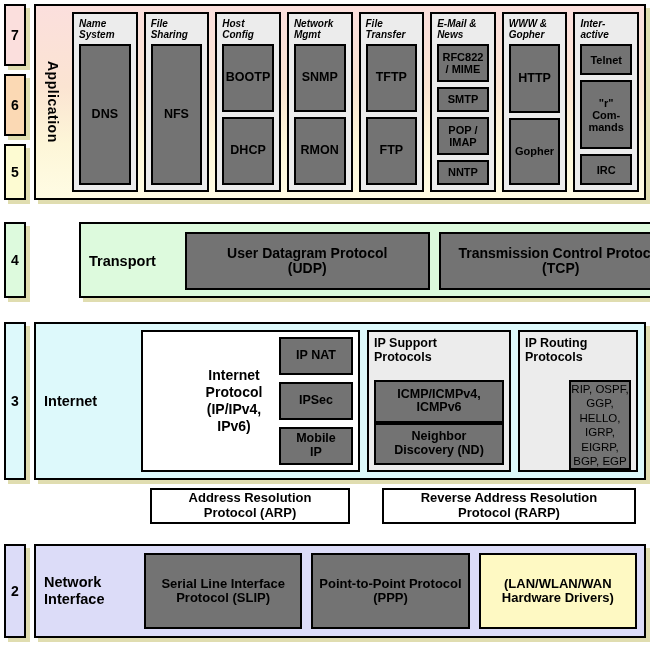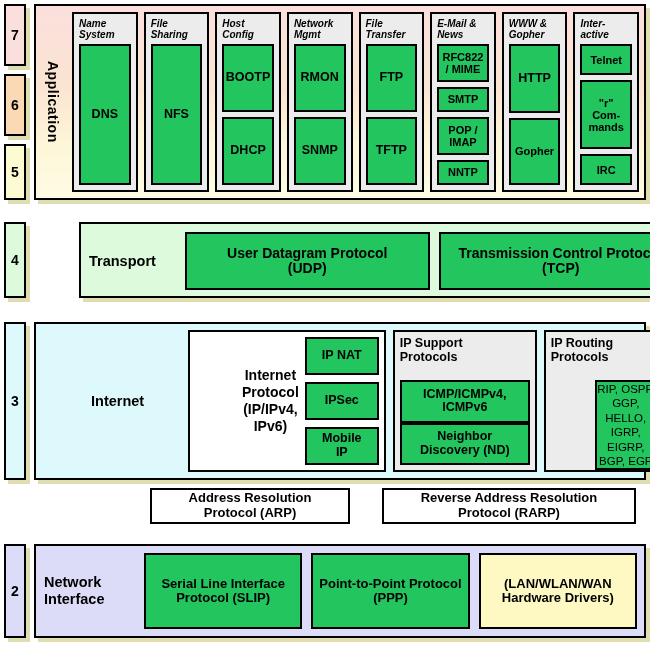--- a/index.html
+++ b/index.html
@@ -112,21 +112,21 @@
     font-style: italic;
   }
   .app-col-items {
     flex: 1 1 auto;
     display: flex;
     flex-direction: column;
     gap: 5px;
     min-height: 0;
   }
   .proto {
-    background: #22c55e;
+    background: #737373;
     border: 2px solid #000;
     box-sizing: border-box;
     display: flex;
     align-items: center;
     justify-content: center;
     text-align: center;
     font-weight: bold;
     line-height: 1.1;
     white-space: pre-line;
   }
@@ -171,21 +171,20 @@
     height: 158px;
     background: #ddf9fb;
     display: flex;
     padding: 6px;
     gap: 7px;
   }
   #in-panel .layer-name {
     width: 90px;
     align-self: center;
     padding-left: 2px;
-    margin-left: 47px;
   }
   #ip-box {
     background: #ffffff;
     border: 2px solid #000;
     box-sizing: border-box;
     flex: 1 1 0;
     display: flex;
     align-items: center;
     padding: 5px;
     gap: 6px;
@@ -315,30 +314,30 @@
 Config</div>
         <div class="app-col-items">
           <div class="proto">BOOTP</div>
           <div class="proto">DHCP</div>
         </div>
       </div>
       <div class="app-col">
         <div class="app-col-title">Network
 Mgmt</div>
         <div class="app-col-items">
+          <div class="proto">SNMP</div>
           <div class="proto">RMON</div>
-          <div class="proto">SNMP</div>
         </div>
       </div>
       <div class="app-col">
         <div class="app-col-title">File
 Transfer</div>
         <div class="app-col-items">
+          <div class="proto">TFTP</div>
           <div class="proto">FTP</div>
-          <div class="proto">TFTP</div>
         </div>
       </div>
       <div class="app-col">
         <div class="app-col-title">E-Mail &amp;
 News</div>
         <div class="app-col-items">
           <div class="proto sm">RFC822
 / MIME</div>
           <div class="proto sm">SMTP</div>
           <div class="proto sm">POP /

